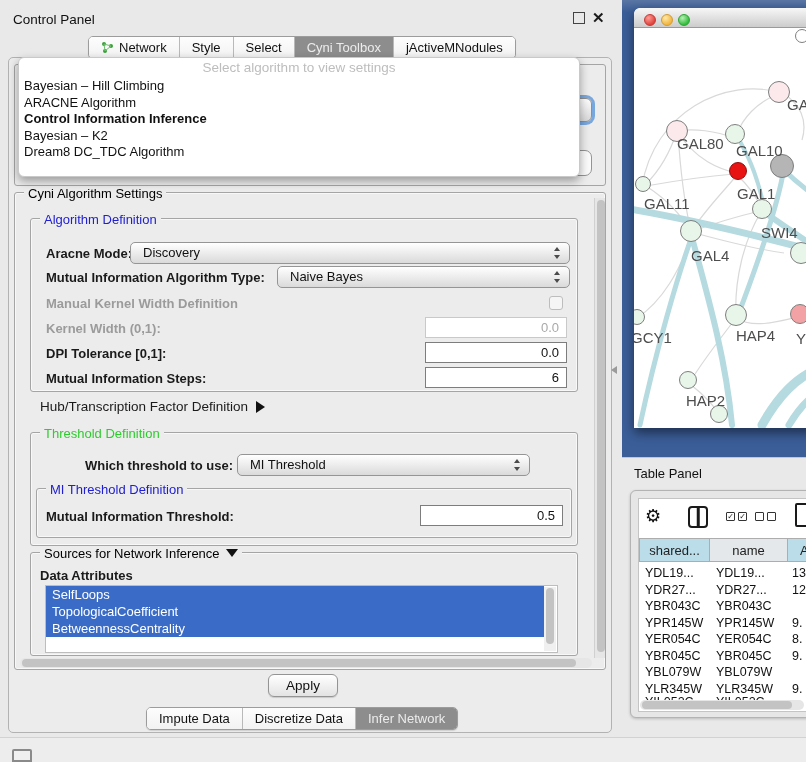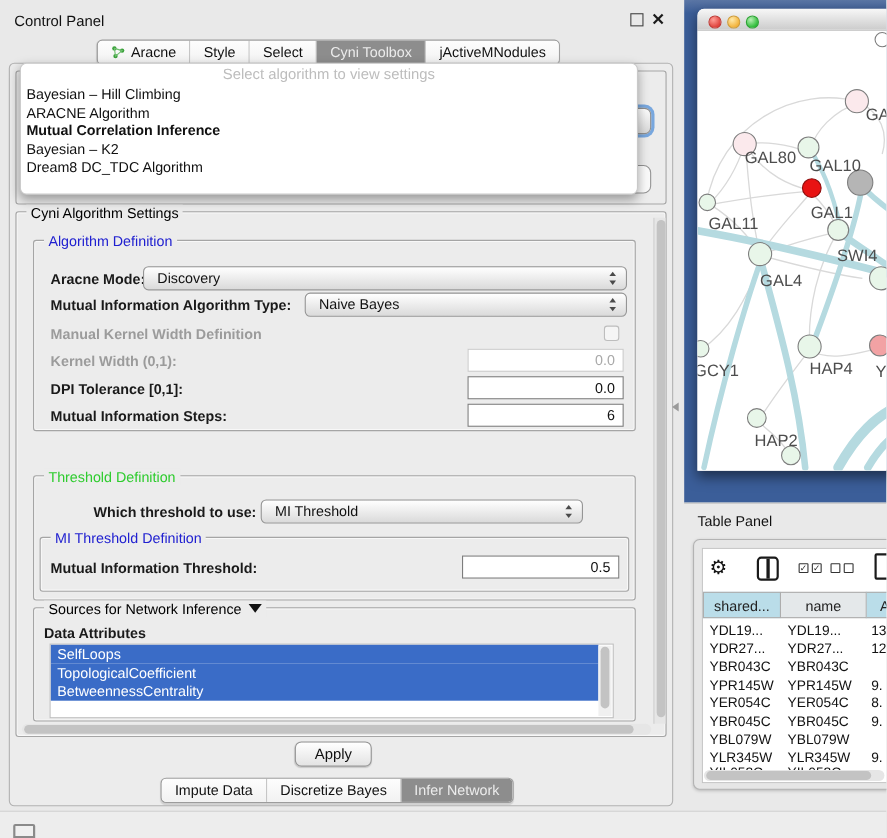--- a/index.html
+++ b/index.html
@@ -104,21 +104,21 @@
   <div class="abs winbtn" id="close-btn">✕</div>
 
   <div class="seg-bar" style="left:88px; top:36px;">
     <div class="seg">
       <svg width="13" height="13" viewBox="0 0 13 13">
           <circle cx="3" cy="3" r="2" fill="#3aa13a"></circle>
           <circle cx="10" cy="5" r="2" fill="#3aa13a"></circle>
           <circle cx="4" cy="10" r="2" fill="#3aa13a"></circle>
           <path d="M3 3 L10 5 L4 10 Z" stroke="#6fbf6f" fill="none" stroke-width="1"></path>
         </svg>
-      <span>Aracne</span>
+      <span>Network</span>
     </div>
     <div class="seg">
         <span>Style</span>
       </div>
     <div class="seg">
         <span>Select</span>
       </div>
     <div class="seg sel">
         <span>Cyni Toolbox</span>
       </div>
@@ -130,21 +130,21 @@
   <div class="abs" id="main-panel"></div>
 
   <div class="abs" id="infer-grp"></div>
   <div class="abs" id="infer-combo-btn"></div>
   <div class="abs" id="network-combo"></div>
 
   <div class="abs" id="algo-popup">
     <div class="prompt">Select algorithm to view settings</div>
     <div class="item">Bayesian – Hill Climbing</div>
     <div class="item">ARACNE Algorithm</div>
-    <div class="item">Mutual Correlation Inference</div>
+    <div class="item">Control Information Inference</div>
     <div class="item">Bayesian – K2</div>
     <div class="item">Dream8 DC_TDC Algorithm</div>
   </div>
 
   <div class="grp" style="left:14px; top:192px; width:592px; height:478px;"></div>
   <div class="gt" style="left:24px; top:186px;">Cyni Algorithm Settings</div>
 
   <div class="grp" style="left:30px; top:218px; width:548px; height:174px;"></div>
   <div class="gt blue" style="left:40px; top:212px;">Algorithm Definition</div>
 
@@ -165,20 +165,23 @@
 
   <div class="lbl b dis" style="left:46px; top:321px;">Kernel Width (0,1):</div>
   <div class="field off" style="left:425px; top:317px; width:142px;">0.0</div>
 
   <div class="lbl b" style="left:46px; top:346px;">DPI Tolerance [0,1]:</div>
   <div class="field on" style="left:425px; top:342px; width:142px;">0.0</div>
 
   <div class="lbl b" style="left:46px; top:371px;">Mutual Information Steps:</div>
   <div class="field on" style="left:425px; top:367px; width:142px;">6</div>
 
+  <div class="lbl" style="left:40px; top:399px; font-size:13.5px;">
+    <span>Hub/Transcription Factor Definition</span><span class="tri-r"></span>
+  </div>
 
   <div class="grp" style="left:30px; top:432px; width:548px; height:114px;"></div>
   <div class="gt green" style="left:40px; top:426px;">Threshold Definition</div>
 
   <div class="lbl b" style="left:85px; top:458px;">Which threshold to use:</div>
   <div class="combo" style="left:237px; top:454px; width:293px;">
     <span>MI Threshold</span>
     <span class="spin"></span>
   </div>
 
@@ -209,21 +212,21 @@
       <div id="set-vthumb"></div>
     </div>
 
   <div class="abs" id="apply-btn">Apply</div>
 
   <div class="seg-bar" style="left:146px; top:707px;">
     <div class="seg">
         <span>Impute Data</span>
       </div>
     <div class="seg">
-        <span>Discretize Bayes</span>
+        <span>Discretize Data</span>
       </div>
     <div class="seg sel">
         <span>Infer Network</span>
       </div>
   </div>
 
   <div class="abs" id="splitter-arrow"></div>
 
   <div class="abs" id="bottom-strip"></div>
   <div class="abs" id="bl-btn"></div>

